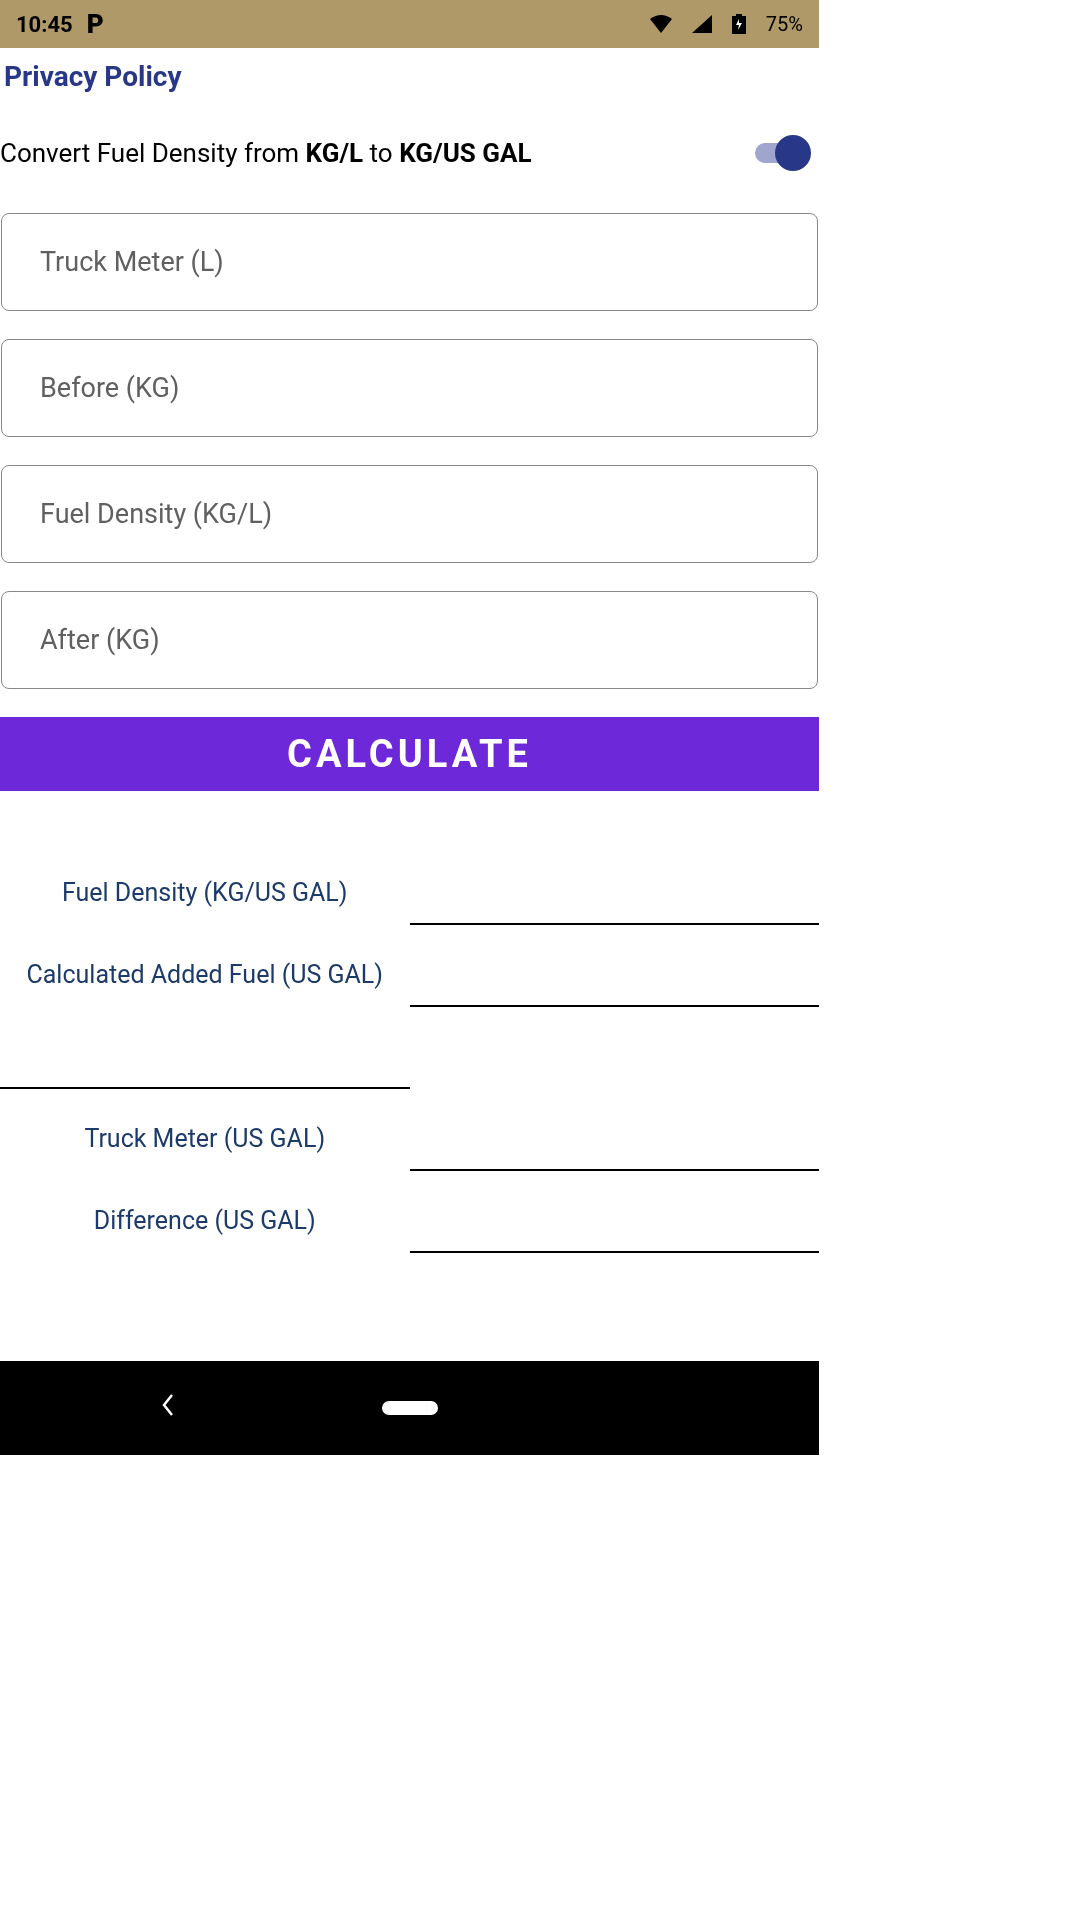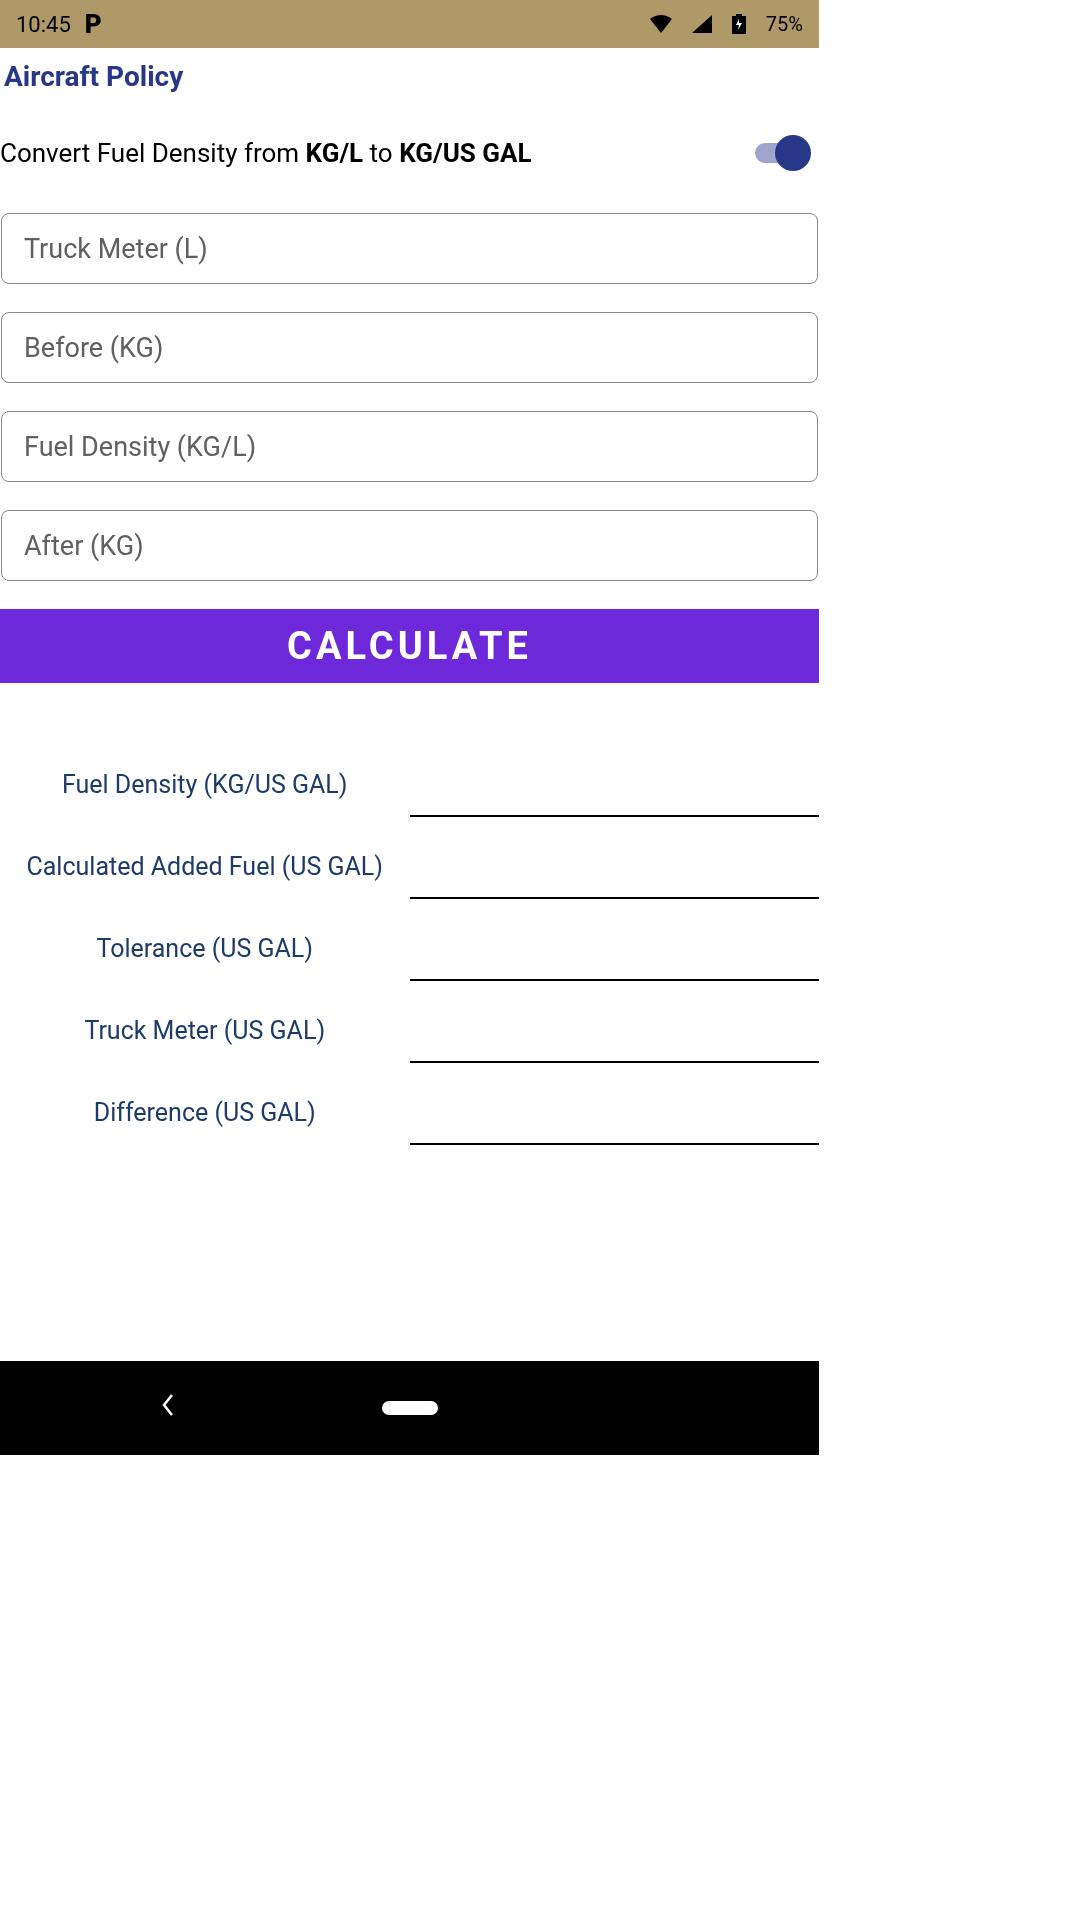--- a/index.html
+++ b/index.html
@@ -25,21 +25,21 @@
       padding: 0 16px;
       color: #000;
       font-size: 22px;
     }
     .status-left {
       display: flex;
       align-items: center;
       gap: 14px;
     }
     .status-time {
-      font-weight: 400;
+      font-weight: 700;
     }
     .p-icon {
       font-weight: 900;
       font-size: 26px;
     }
     .status-right {
       display: flex;
       align-items: center;
       gap: 20px;
     }
@@ -101,24 +101,24 @@
       top: 2px;
       right: 0;
     }
     .inputs-container {
       display: flex;
       flex-direction: column;
       gap: 28px;
       padding: 12px 0;
     }
     .text-input {
-      height: 71px;
+      height: 98px;
       border: 1.5px solid #888;
       border-radius: 8px;
-      padding: 0 22px;
+      padding: 0 38px;
       font-size: 27px;
       color: #000;
       outline: none;
       margin: 0 1px;
     }
     .text-input::placeholder {
       color: #606060;
     }
     .calculate-button {
       height: 74px;
@@ -198,21 +198,21 @@
           <rect x="0" y="2" width="14" height="18" fill="#000"></rect>
           <rect x="4" y="0" width="6" height="2" fill="#000"></rect>
           <path d="M7 5 L4 11 L7 11 L6 16 L10 9 L7 9 Z" fill="#fff"></path>
         </svg>
     </span>
     <span class="battery-text">75%</span>
   </div>
 </div>
 
 <div class="header">
-  <span class="privacy-link">Aircraft Policy</span>
+  <span class="privacy-link">Privacy Policy</span>
 </div>
 
 <div class="toggle-row">
   <span class="toggle-label">
     <span>Convert Fuel Density from </span><b>KG/L</b><span> to </span><b>KG/US GAL</b>
   </span>
   <div class="toggle-switch">
     <div class="toggle-track"></div>
     <div class="toggle-thumb"></div>
   </div>
@@ -229,21 +229,20 @@
 <div class="results-container">
   <div class="result-row">
     <div class="result-label">Fuel Density (KG/US GAL)</div>
     <div class="result-value"></div>
   </div>
   <div class="result-row">
     <div class="result-label">Calculated Added Fuel (US GAL)</div>
     <div class="result-value"></div>
   </div>
   <div class="result-row">
-    <div class="result-label">Tolerance (US GAL)</div>
     <div class="result-value"></div>
   </div>
   <div class="result-row">
     <div class="result-label">Truck Meter (US GAL)</div>
     <div class="result-value"></div>
   </div>
   <div class="result-row">
     <div class="result-label">Difference (US GAL)</div>
     <div class="result-value"></div>
   </div>

